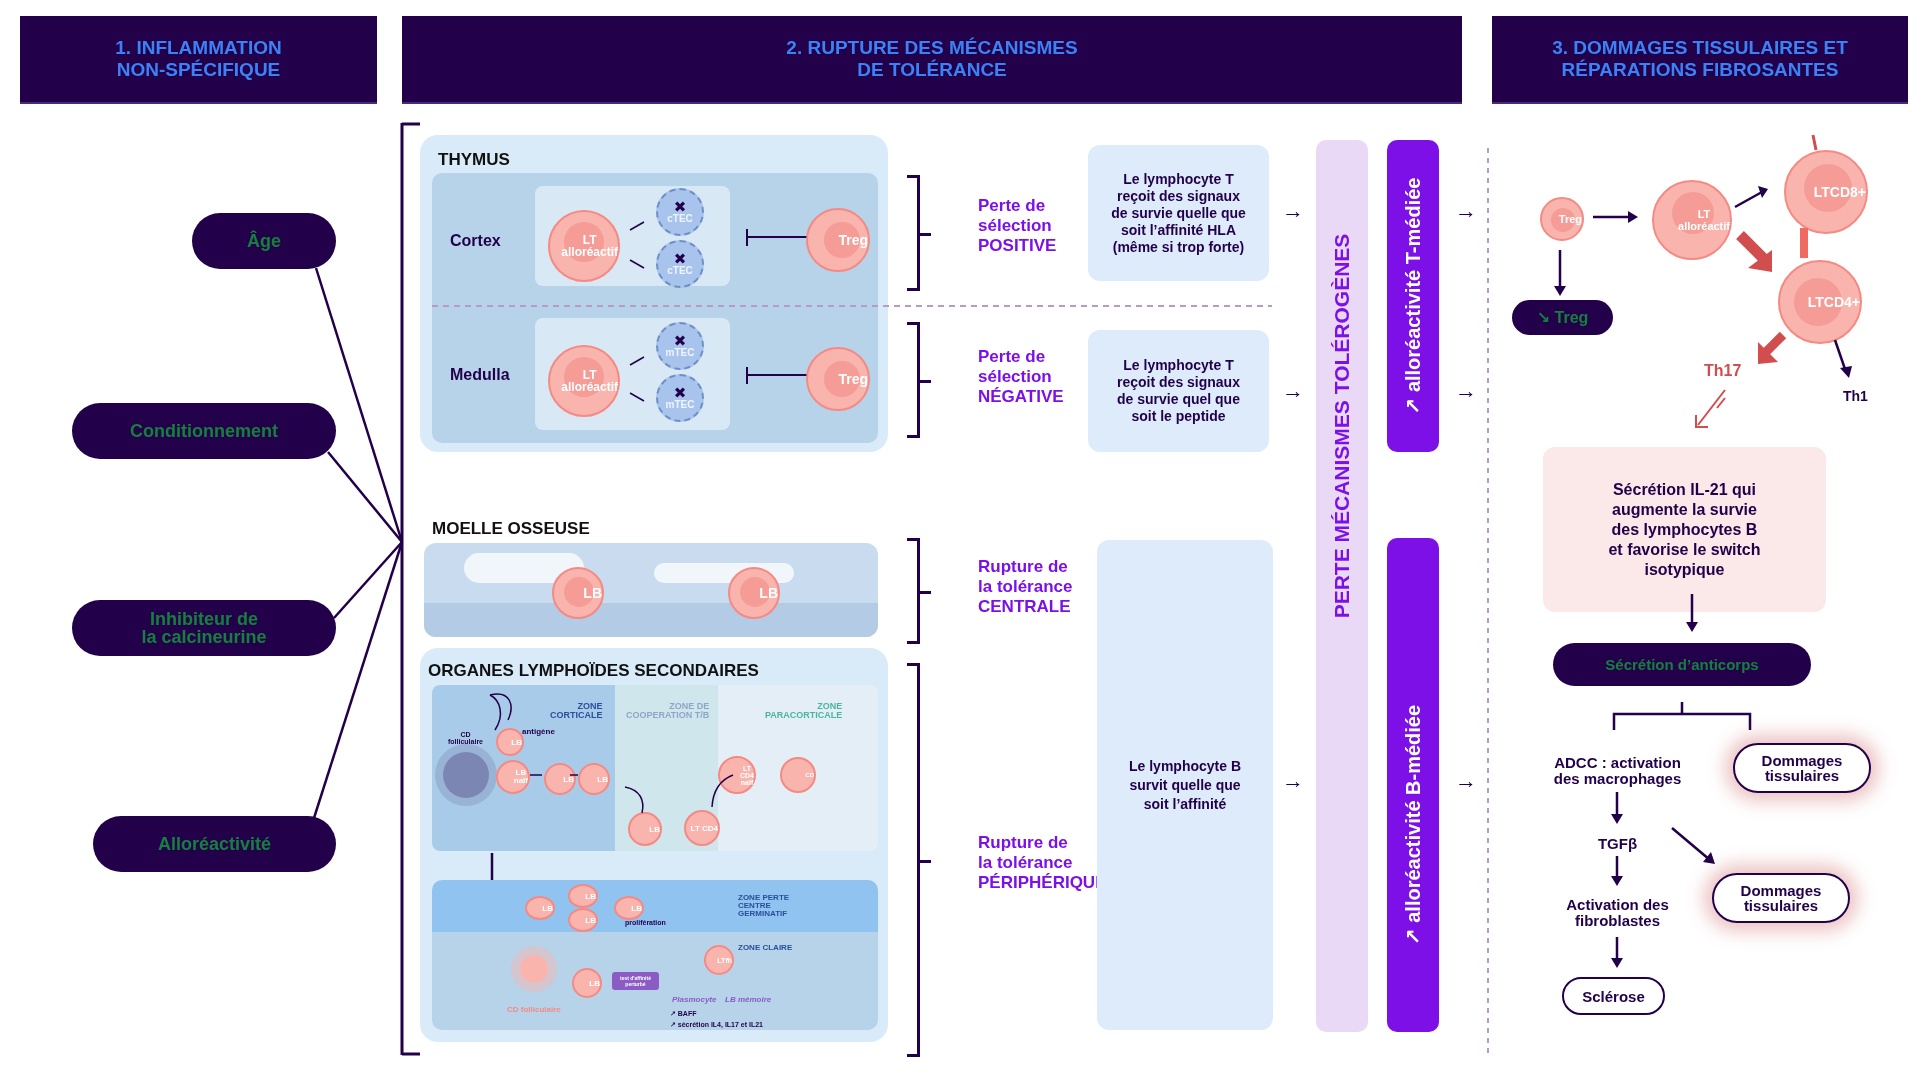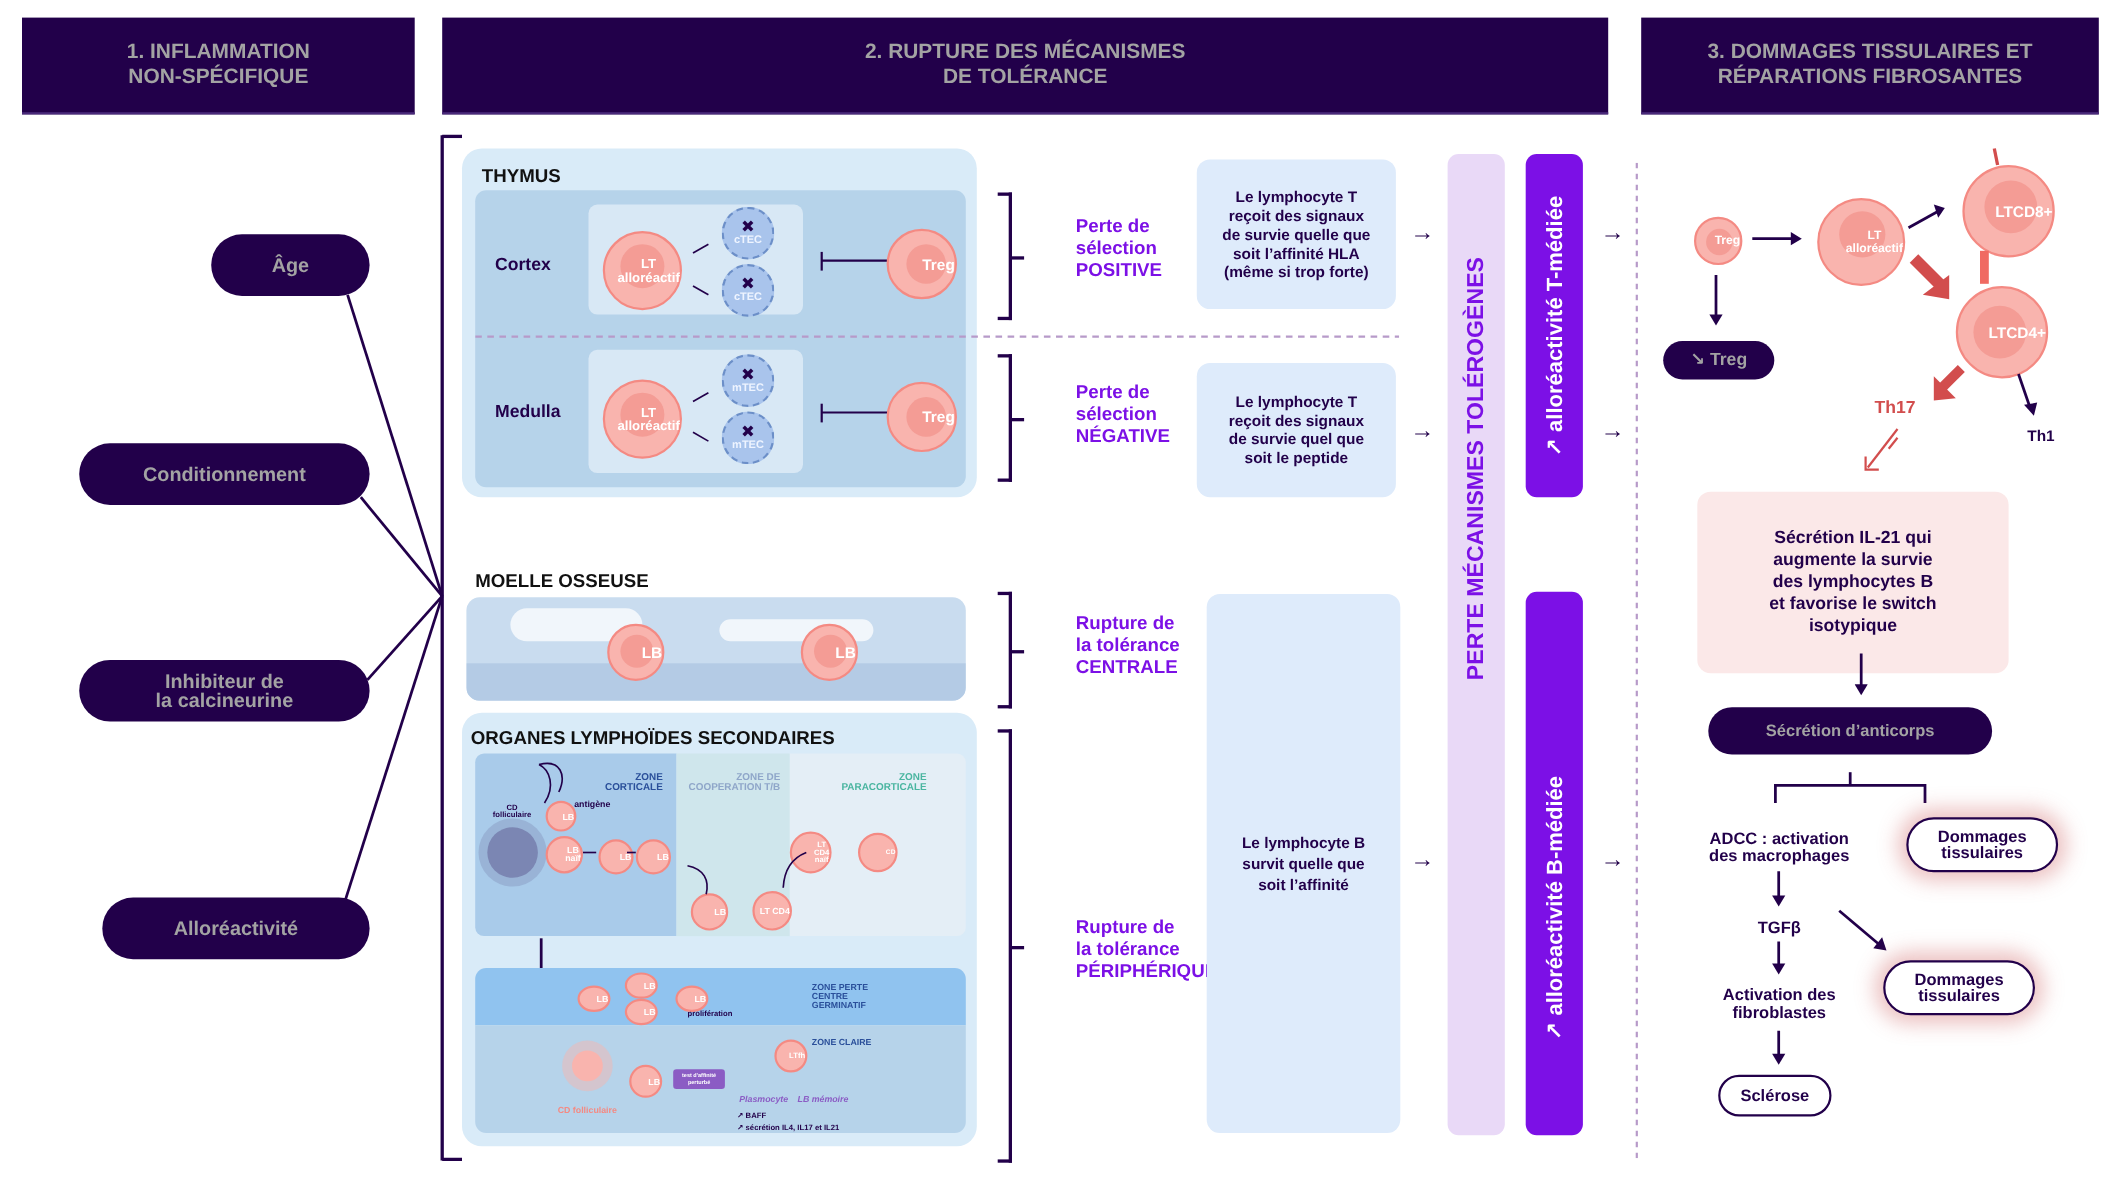--- a/index.html
+++ b/index.html
@@ -1,20 +1,20 @@
 <!DOCTYPE html>
 <html><head>
 <meta charset="utf-8">
 <style>
   html,body{margin:0;padding:0;background:#fff;}
   body{width:1920px;height:1074px;position:relative;overflow:hidden;font-family:"Liberation Sans","DejaVu Sans",sans-serif;color:#22004a;}
   .abs{position:absolute;}
-  .hdr{position:absolute;background:#22004a;color:#a3a3a3;font-weight:bold;font-size:19px;line-height:22px;text-align:center;display:flex;align-items:center;justify-content:center;border-bottom:2px solid #4a2a7a;}
+  .hdr{position:absolute;background:#22004a;color:#3b82f6;font-weight:bold;font-size:19px;line-height:22px;text-align:center;display:flex;align-items:center;justify-content:center;border-bottom:2px solid #4a2a7a;}
   .hdr span{white-space:pre-line;}
-  .pill{position:absolute;background:#22004a;color:#a3a3a3;font-weight:bold;border-radius:28px;display:flex;align-items:center;justify-content:center;text-align:center;font-size:18px;line-height:18px;white-space:pre-line;}
+  .pill{position:absolute;background:#22004a;color:#15803d;font-weight:bold;border-radius:28px;display:flex;align-items:center;justify-content:center;text-align:center;font-size:18px;line-height:18px;white-space:pre-line;}
   .pill-out{position:absolute;background:#fff;color:#22004a;font-weight:bold;border:2px solid #22004a;border-radius:30px;display:flex;align-items:center;justify-content:center;text-align:center;font-size:15px;line-height:15px;white-space:pre-line;}
   .glow{box-shadow:0 0 18px 8px rgba(200,80,80,0.35);}
   .panel{position:absolute;background:#d9ebf8;border-radius:18px;}
   .inner{position:absolute;background:#b6d3ea;border-radius:10px;}
   .sub{position:absolute;background:rgba(235,243,250,0.65);border-radius:8px;}
   .sec-title{position:absolute;font-weight:bold;font-size:17px;color:#111;}
   .zone-lbl{position:absolute;font-weight:bold;font-size:16px;color:#22004a;}
   .purple-lbl{position:absolute;color:#7c10e6;font-weight:bold;font-size:17px;line-height:20px;white-space:pre-line;margin-left:36px;}
   .txtbox{position:absolute;background:#deebfb;border-radius:12px;display:flex;align-items:center;justify-content:center;text-align:center;font-weight:bold;font-size:14px;line-height:17px;color:#22004a;white-space:pre-line;}
   .arrow{position:absolute;font-size:22px;color:#22004a;line-height:22px;}
@@ -242,21 +242,21 @@
   <line x1="240" y1="125" x2="265" y2="150" stroke="#d24d4d" stroke-width="11"></line>
     <polygon points="248,158 272,140 272,162" fill="#d24d4d"></polygon>
   <line x1="283" y1="225" x2="265" y2="243" stroke="#d24d4d" stroke-width="9"></line>
     <polygon points="258,232 278,252 258,254" fill="#d24d4d"></polygon>
   <line x1="335" y1="230" x2="346" y2="262" stroke="#22004a" stroke-width="2.5"></line>
     <polygon points="340,258 352,256 349,268" fill="#22004a"></polygon>
   <line x1="225" y1="288" x2="217" y2="298" stroke="#d24d4d" stroke-width="2"></line>
   <line x1="313" y1="25" x2="316" y2="40" stroke="#d24d4d" stroke-width="3"></line>
   <rect x="300" y="118" width="8" height="30" fill="#f06a62"></rect>
 </svg>
-<div class="pill" style="left:1512px;top:310px;width:101px;height:35px;font-size:16px;">↘ Treg</div>
+<div class="pill" style="left:1512px;top:300px;width:101px;height:35px;font-size:16px;">↘ Treg</div>
 <div class="abs" style="left:1704px;top:362px;color:#d24d4d;font-weight:bold;font-size:16px;">Th17</div>
 <div class="abs" style="left:1843px;top:388px;font-weight:bold;font-size:14px;">Th1</div>
 <svg class="abs" style="left:1690px;top:385px;" width="40" height="50">
     <line x1="35" y1="5" x2="8" y2="40" stroke="#d24d4d" stroke-width="2"></line>
     <polyline points="6,30 6,42 18,42" fill="none" stroke="#d24d4d" stroke-width="2"></polyline>
   </svg>
 
 <div class="txtbox" style="left:1543px;top:447px;width:283px;height:165px;background:#fbe8e8;font-size:16px;line-height:20px;">Sécrétion IL-21 qui
 augmente la survie
 des lymphocytes B

